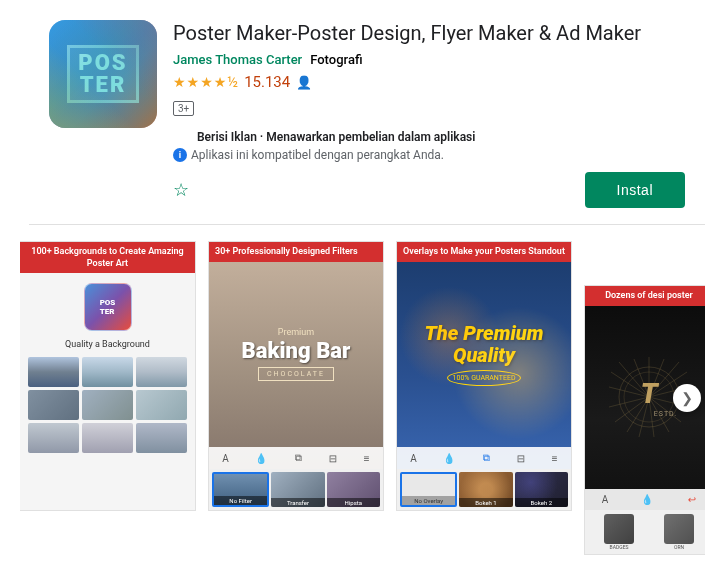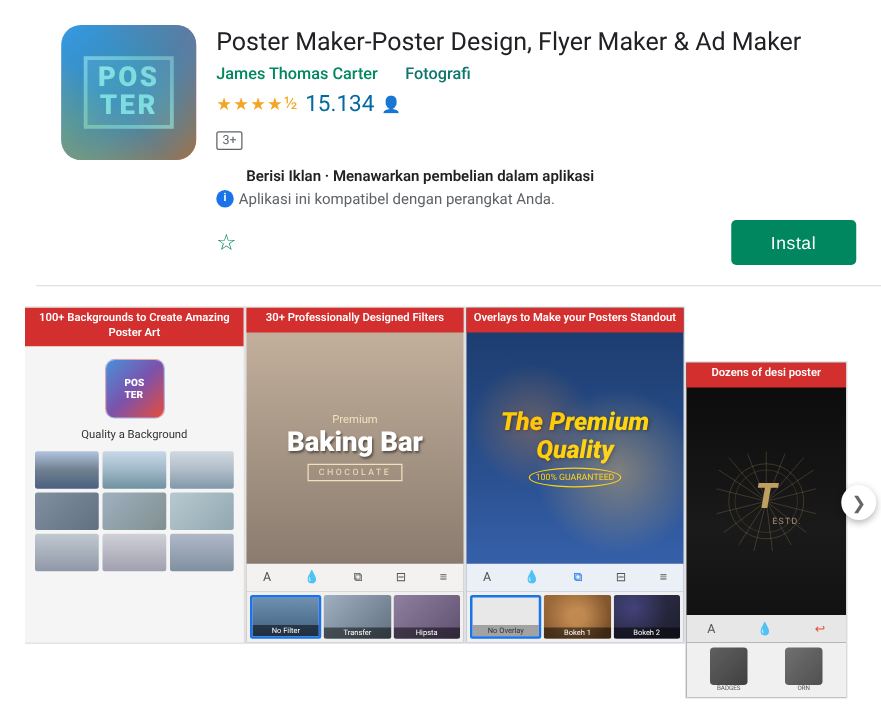--- a/index.html
+++ b/index.html
@@ -74,50 +74,50 @@
     .app-title {
       font-size: 20px;
       font-weight: 400;
       color: #202124;
       line-height: 1.3;
       margin-bottom: 6px;
     }
     .app-meta {
       display: flex;
       align-items: center;
-      gap: 22px;
+      gap: 8px;
       margin-bottom: 6px;
     }
     .developer-name {
       color: #01875f;
       font-size: 13px;
       font-weight: 500;
     }
     .category-name {
-      color: #0f766e;
+      color: #000000;
       font-size: 13px;
       font-weight: 500;
     }
     .rating-row {
       display: flex;
       align-items: center;
       gap: 6px;
       margin-bottom: 6px;
     }
     .stars {
       display: flex;
       gap: 1px;
     }
     .star {
       color: #f4a523;
       font-size: 14px;
     }
     .rating-count {
-      font-size: 18px;
-      color: #0369a1;
+      font-size: 15px;
+      color: #c2410c;
     }
     .person-icon {
       color: #5f6368;
       font-size: 13px;
     }
     .age-badge {
       display: inline-flex;
       align-items: center;
       justify-content: center;
       border: 1px solid #5f6368;
@@ -190,21 +190,21 @@
     }
 
     
     .screenshots-section {
       position: relative;
       padding: 16px 0;
       overflow: hidden;
     }
     .screenshots-container {
       display: flex;
-      gap: 0;
+      gap: 12px;
       overflow: hidden;
     }
     .screenshot-item {
       flex-shrink: 0;
       width: 176px;
       height: 270px;
       overflow: hidden;
       border: 1px solid #e0e0e0;
     }
     .screenshot-item:first-child {
@@ -274,21 +274,20 @@
       background: linear-gradient(to bottom, #c8b4a0, #a09080, #786860);
       display: flex;
       flex-direction: column;
       position: relative;
     }
     .ss2-banner {
       background: #d32f2f;
       color: #fff;
       font-size: 9px;
       font-weight: 600;
-      text-align: center;
       padding: 4px 6px;
       line-height: 1.3;
     }
     .ss2-content {
       flex: 1;
       display: flex;
       flex-direction: column;
       align-items: center;
       justify-content: center;
       padding: 10px;
@@ -361,21 +360,21 @@
       background: linear-gradient(to bottom, #1a3a6a, #2a5090, #4070c0);
       display: flex;
       flex-direction: column;
       position: relative;
     }
     .ss3-banner {
       background: #d32f2f;
       color: #fff;
       font-size: 9px;
       font-weight: 600;
-      text-align: left;
+      text-align: center;
       padding: 4px 6px;
       line-height: 1.3;
     }
     .ss3-content {
       flex: 1;
       display: flex;
       flex-direction: column;
       align-items: center;
       justify-content: center;
       padding: 10px;

